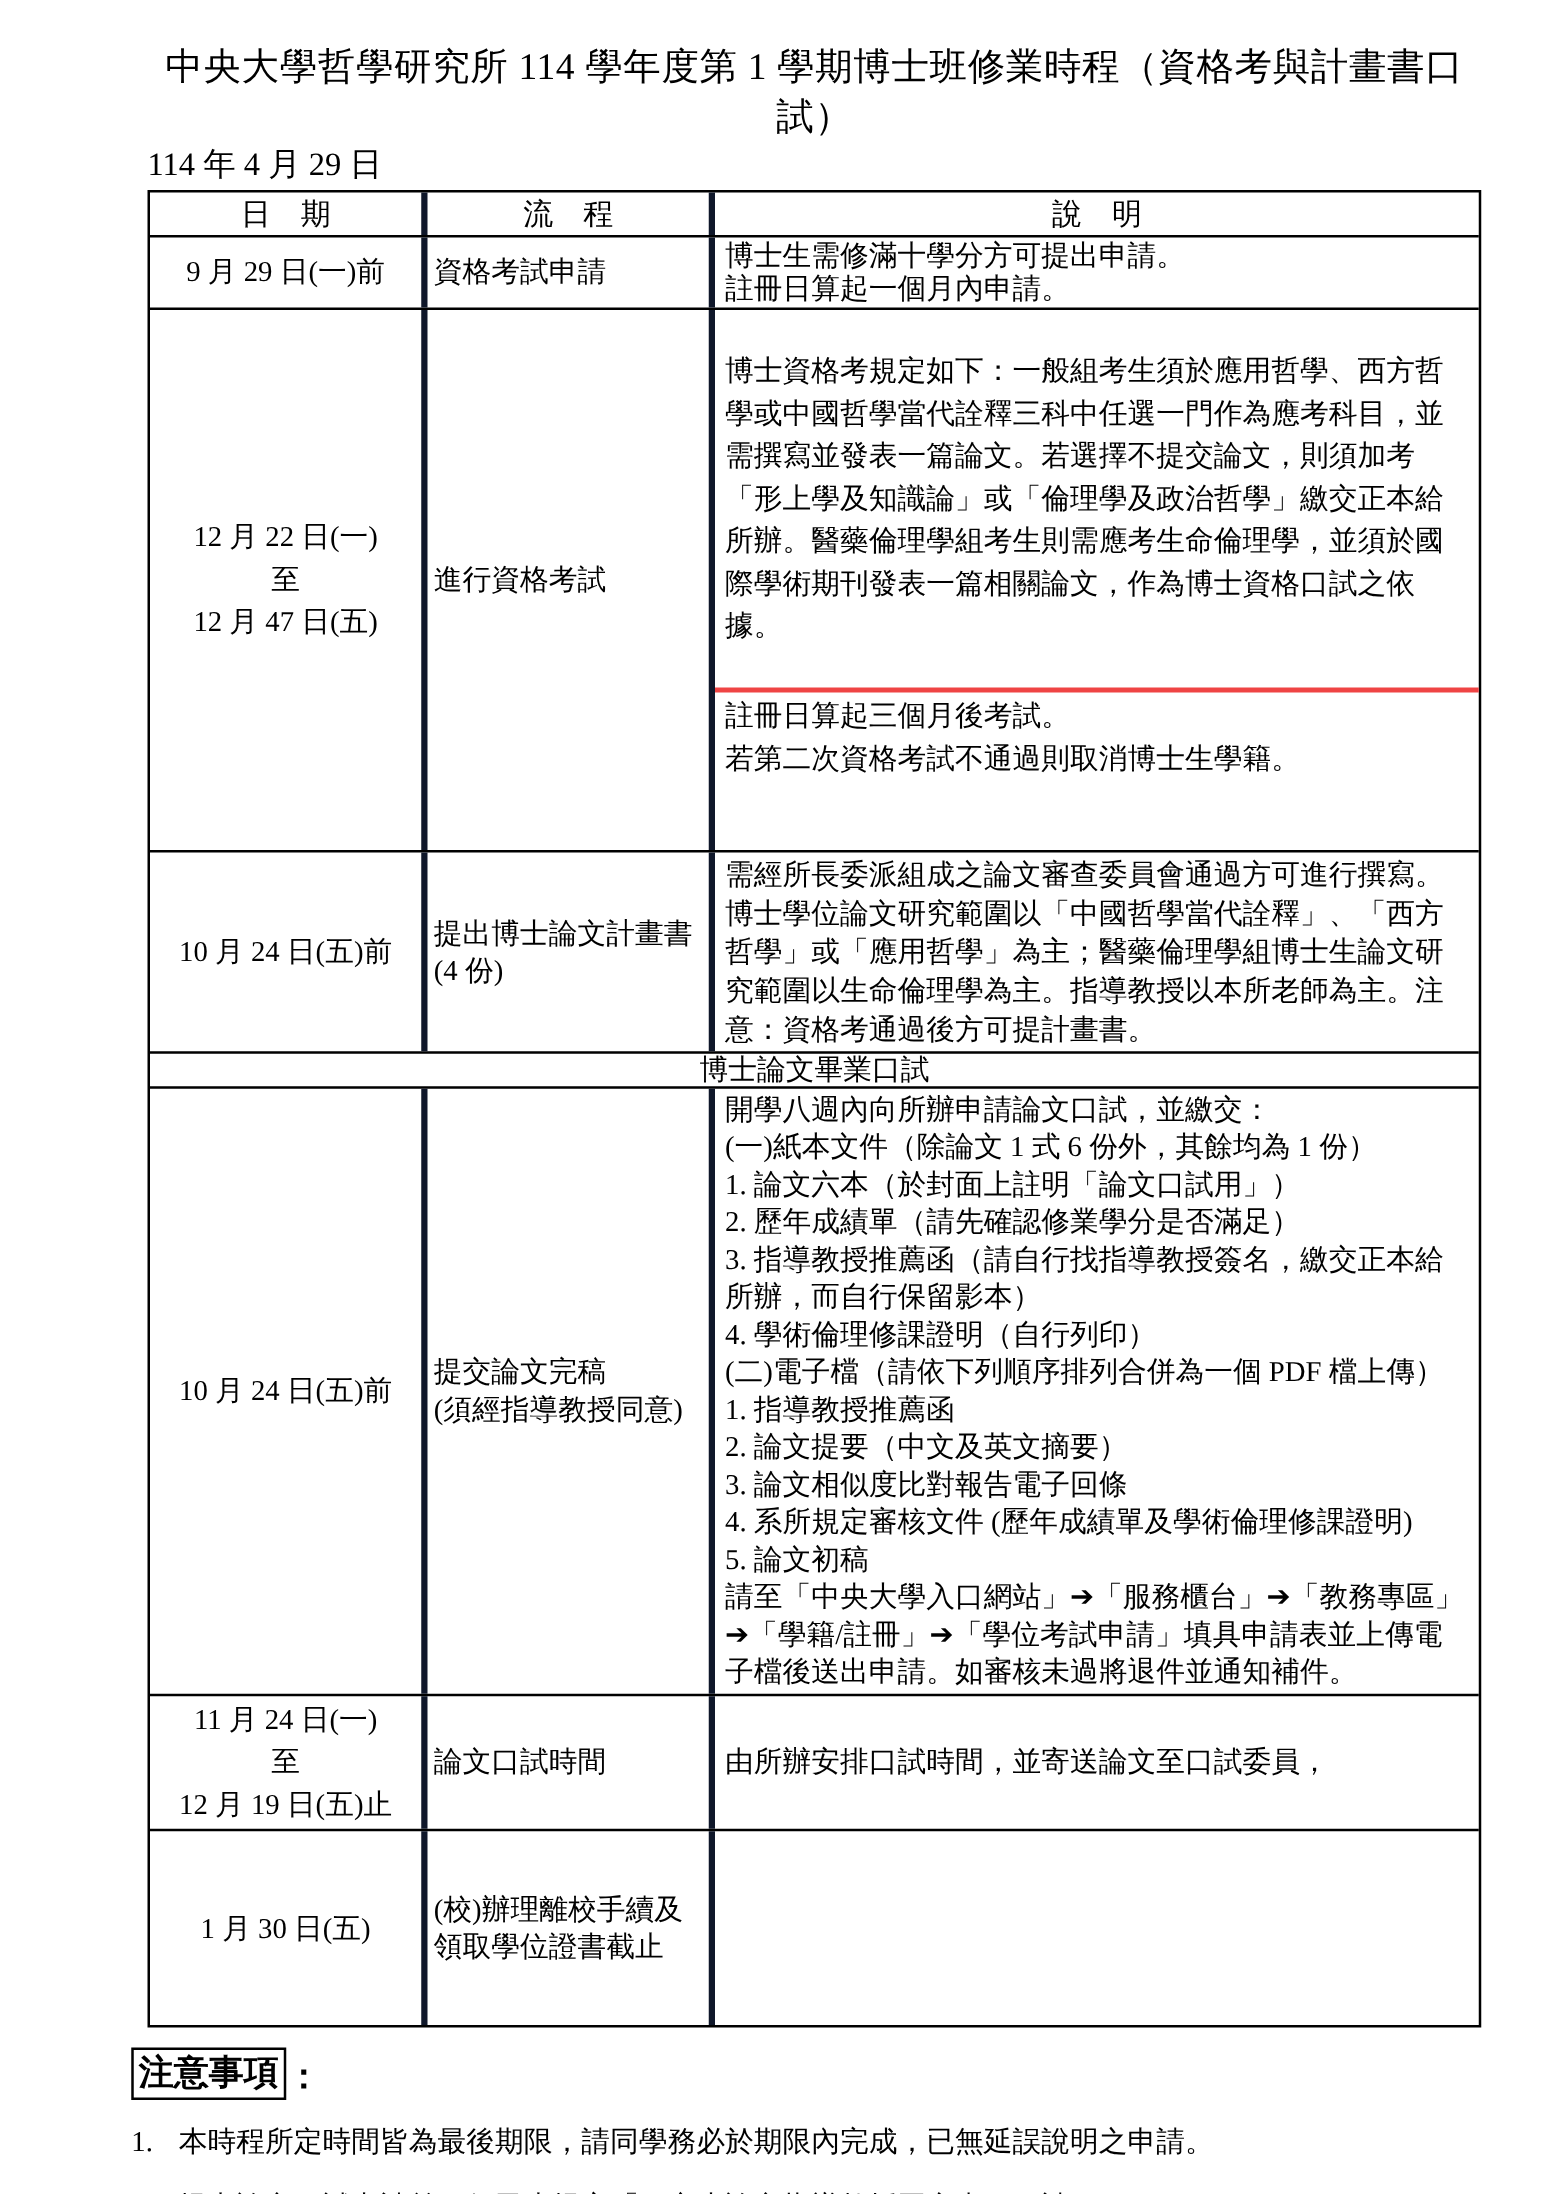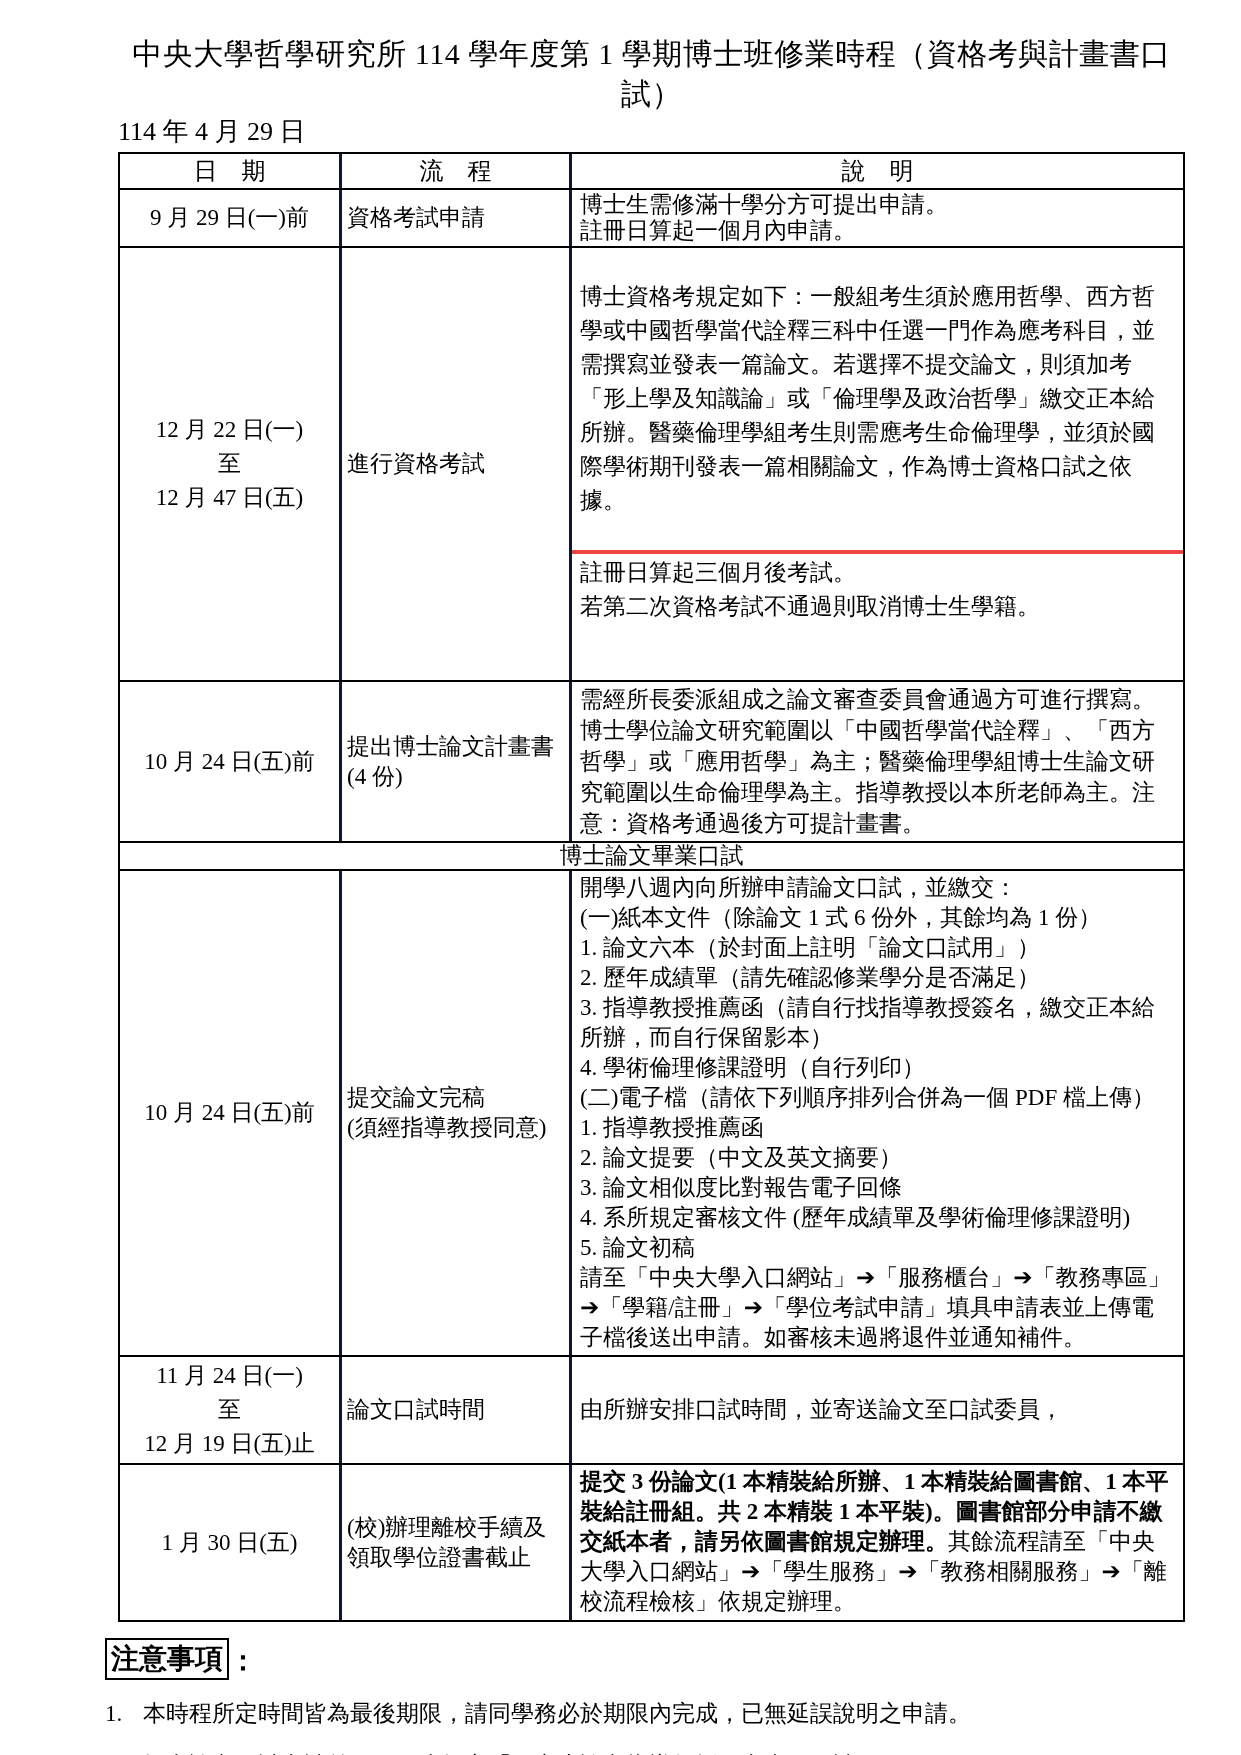--- a/index.html
+++ b/index.html
@@ -26,21 +26,21 @@
     font-size: 26px;
     line-height: 32px;
     margin-top: 2px;
     margin-bottom: 4px;
   }
 
   .doc-table { width: 1067px; border: 2px solid #000; }
   .t-row { display: grid; grid-template-columns: 222px 230px 1fr; border-top: 2px solid #000; }
   .t-row:first-child { border-top: none; }
   .cell { font-size: 23px; }
-  .c1, .c2 { border-right: 3px solid #0f172a; }
+  .c1, .c2 { border-right: 5px solid #0f172a; }
   .c-date {
     display: flex; align-items: center; justify-content: center;
     text-align: center; white-space: pre-line; line-height: 34px; padding: 2px 4px;
   }
   .c-proc {
     display: flex; align-items: center;
     text-align: left; white-space: pre-line; line-height: 30px; padding: 2px 5px;
   }
   .c-desc { padding: 2px 8px; line-height: 30px; white-space: pre-line; }
 
@@ -152,21 +152,20 @@
       <div class="cell c1 c-date">11 月 24 日(一)
 至
 12 月 19 日(五)止</div>
       <div class="cell c2 c-proc">論文口試時間</div>
       <div class="cell c-desc">由所辦安排口試時間，並寄送論文至口試委員，</div>
     </div>
 
     <div class="t-row row-6">
       <div class="cell c1 c-date">1 月 30 日(五)</div>
       <div class="cell c2 c-proc">(校)辦理離校手續及領取學位證書截止</div>
-      <div class="cell c-desc"><b>提交 3 份論文(1 本精裝給所辦、1 本精裝給圖書館、1 本平裝給註冊組。共 2 本精裝 1 本平裝)。圖書館部分申請不繳交紙本者，請另依圖書館規定辦理。</b><span>其餘流程請至「中央大學入口網站」➔「學生服務」➔「教務相關服務」➔「離校流程檢核」依規定辦理。</span></div>
     </div>
 
   </div>
 
   <div class="notes">
     <div class="notes-heading-row">
       <span class="notes-heading-box">注意事項</span>
       <span class="notes-heading-colon">：</span>
     </div>
     <div class="notes-list">

